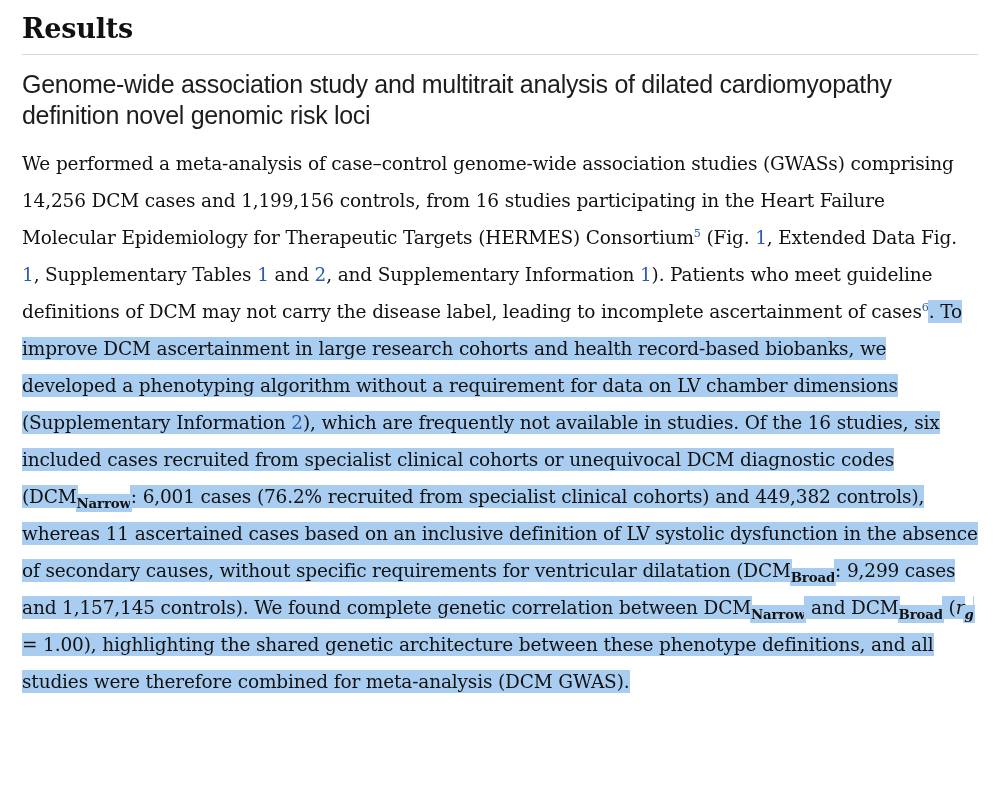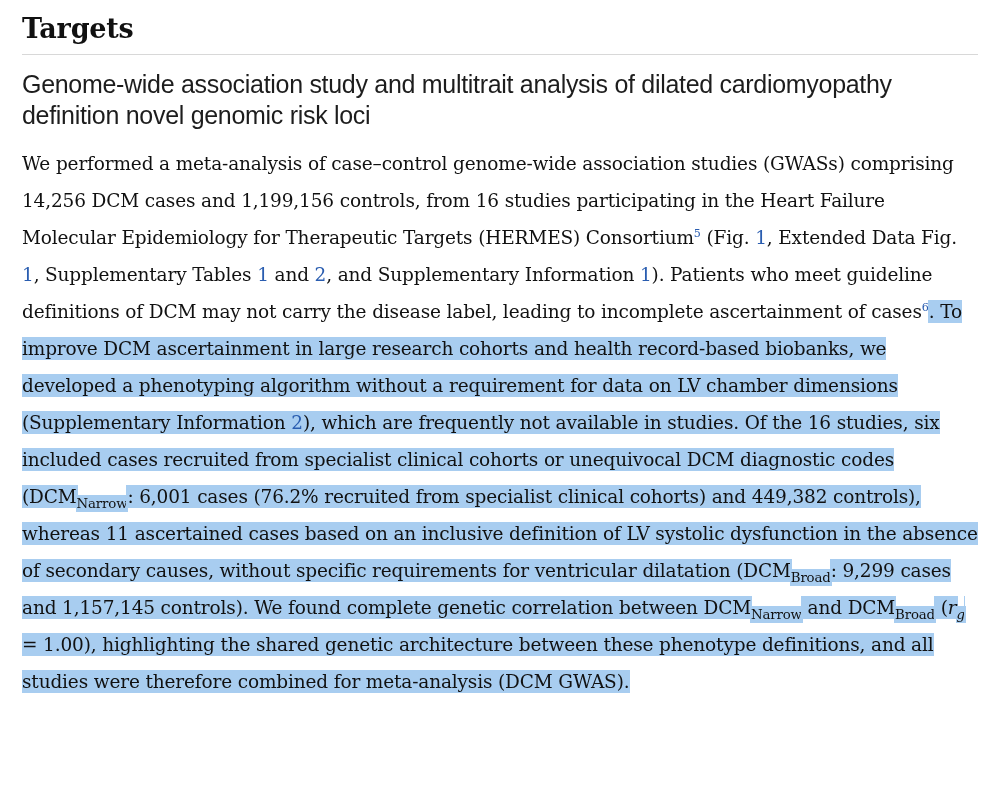--- a/index.html
+++ b/index.html
@@ -52,33 +52,33 @@
     text-align: left;
     margin: 0;
     letter-spacing: -0.15px;
   }
   a.ref {
     color: #2a5db0;
     text-decoration: none;
   }
   sup a.ref { font-size: 0.72em; }
   sup { line-height: 0; }
-  sub { line-height: 0; font-size: 0.72em; }
+  sub { line-height: 0; font-size: 0.72em; font-weight: bold; }
   .hl {
     background: #a8cdf0;
     box-shadow: 0 0 0 1px #a8cdf0;
   }
   .italic { font-style: italic; }
 </style>
 </head>
 <body>
 
 <div class="page">
 
-  <h1 class="section-heading">Targets</h1>
+  <h1 class="section-heading">Results</h1>
 
   <hr class="rule">
 
   <h2 class="article-title">Genome-wide association study and multitrait analysis of dilated cardiomyopathy definition novel genomic risk loci</h2>
 
   <p class="body-text"><span>We performed a meta-analysis of case–control genome-wide association studies (GWASs) comprising 14,256 DCM cases and 1,199,156 controls, from 16 studies participating in the Heart Failure Molecular Epidemiology for Therapeutic Targets (HERMES) Consortium</span><sup><a class="ref" href="#">5</a></sup><span> (Fig. </span><a class="ref" href="#">1</a><span>, Extended Data Fig. </span><a class="ref" href="#">1</a><span>, Supplementary Tables </span><a class="ref" href="#">1</a><span> and </span><a class="ref" href="#">2</a><span>, and Supplementary Information </span><a class="ref" href="#">1</a><span>). Patients who meet guideline definitions of DCM may not carry the disease label, leading to incomplete ascertainment of cases</span><sup><a class="ref" href="#">6</a></sup><span class="hl">. To improve DCM ascertainment in large research cohorts and health record-based biobanks, we developed a phenotyping algorithm without a requirement for data on LV chamber dimensions (Supplementary Information </span><a class="ref hl" href="#">2</a><span class="hl">), which are frequently not available in studies. Of the 16 studies, six included cases recruited from specialist clinical cohorts or unequivocal DCM diagnostic codes (DCM</span><sub class="hl">Narrow</sub><span class="hl">: 6,001 cases (76.2% recruited from specialist clinical cohorts) and 449,382 controls), whereas 11 ascertained cases based on an inclusive definition of LV systolic dysfunction in the absence of secondary causes, without specific requirements for ventricular dilatation (DCM</span><sub class="hl">Broad</sub><span class="hl">: 9,299 cases and 1,157,145 controls). We found complete genetic correlation between DCM</span><sub class="hl">Narrow</sub><span class="hl"> and DCM</span><sub class="hl">Broad</sub><span class="hl"> (</span><span class="hl italic">r</span><sub class="hl italic">g</sub><span class="hl"> = 1.00), highlighting the shared genetic architecture between these phenotype definitions, and all studies were therefore combined for meta-analysis (DCM GWAS).</span></p>
 
 </div>
 
 </body></html>

